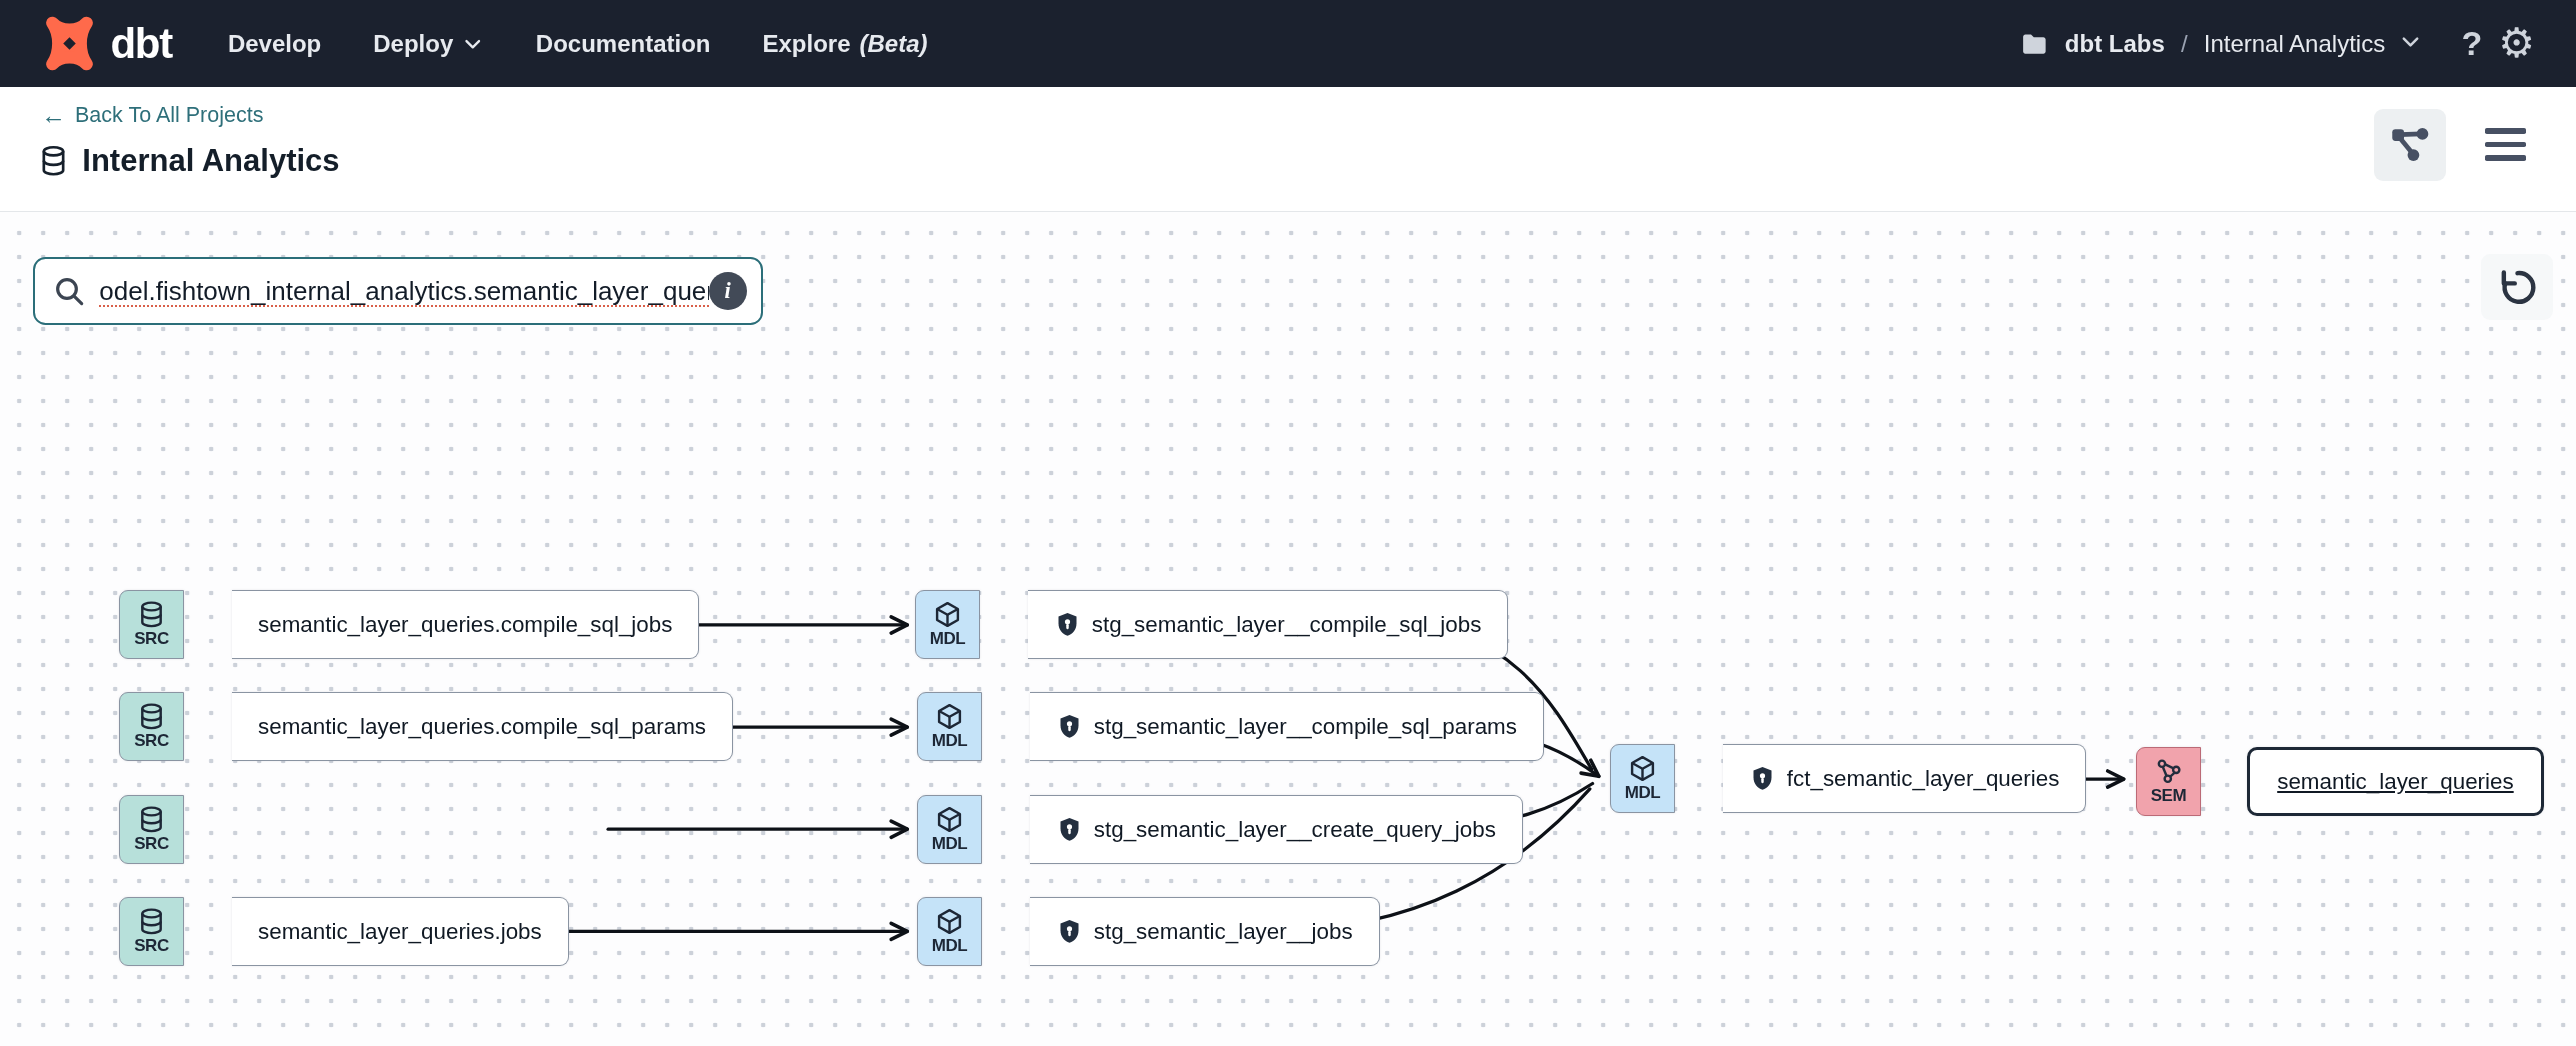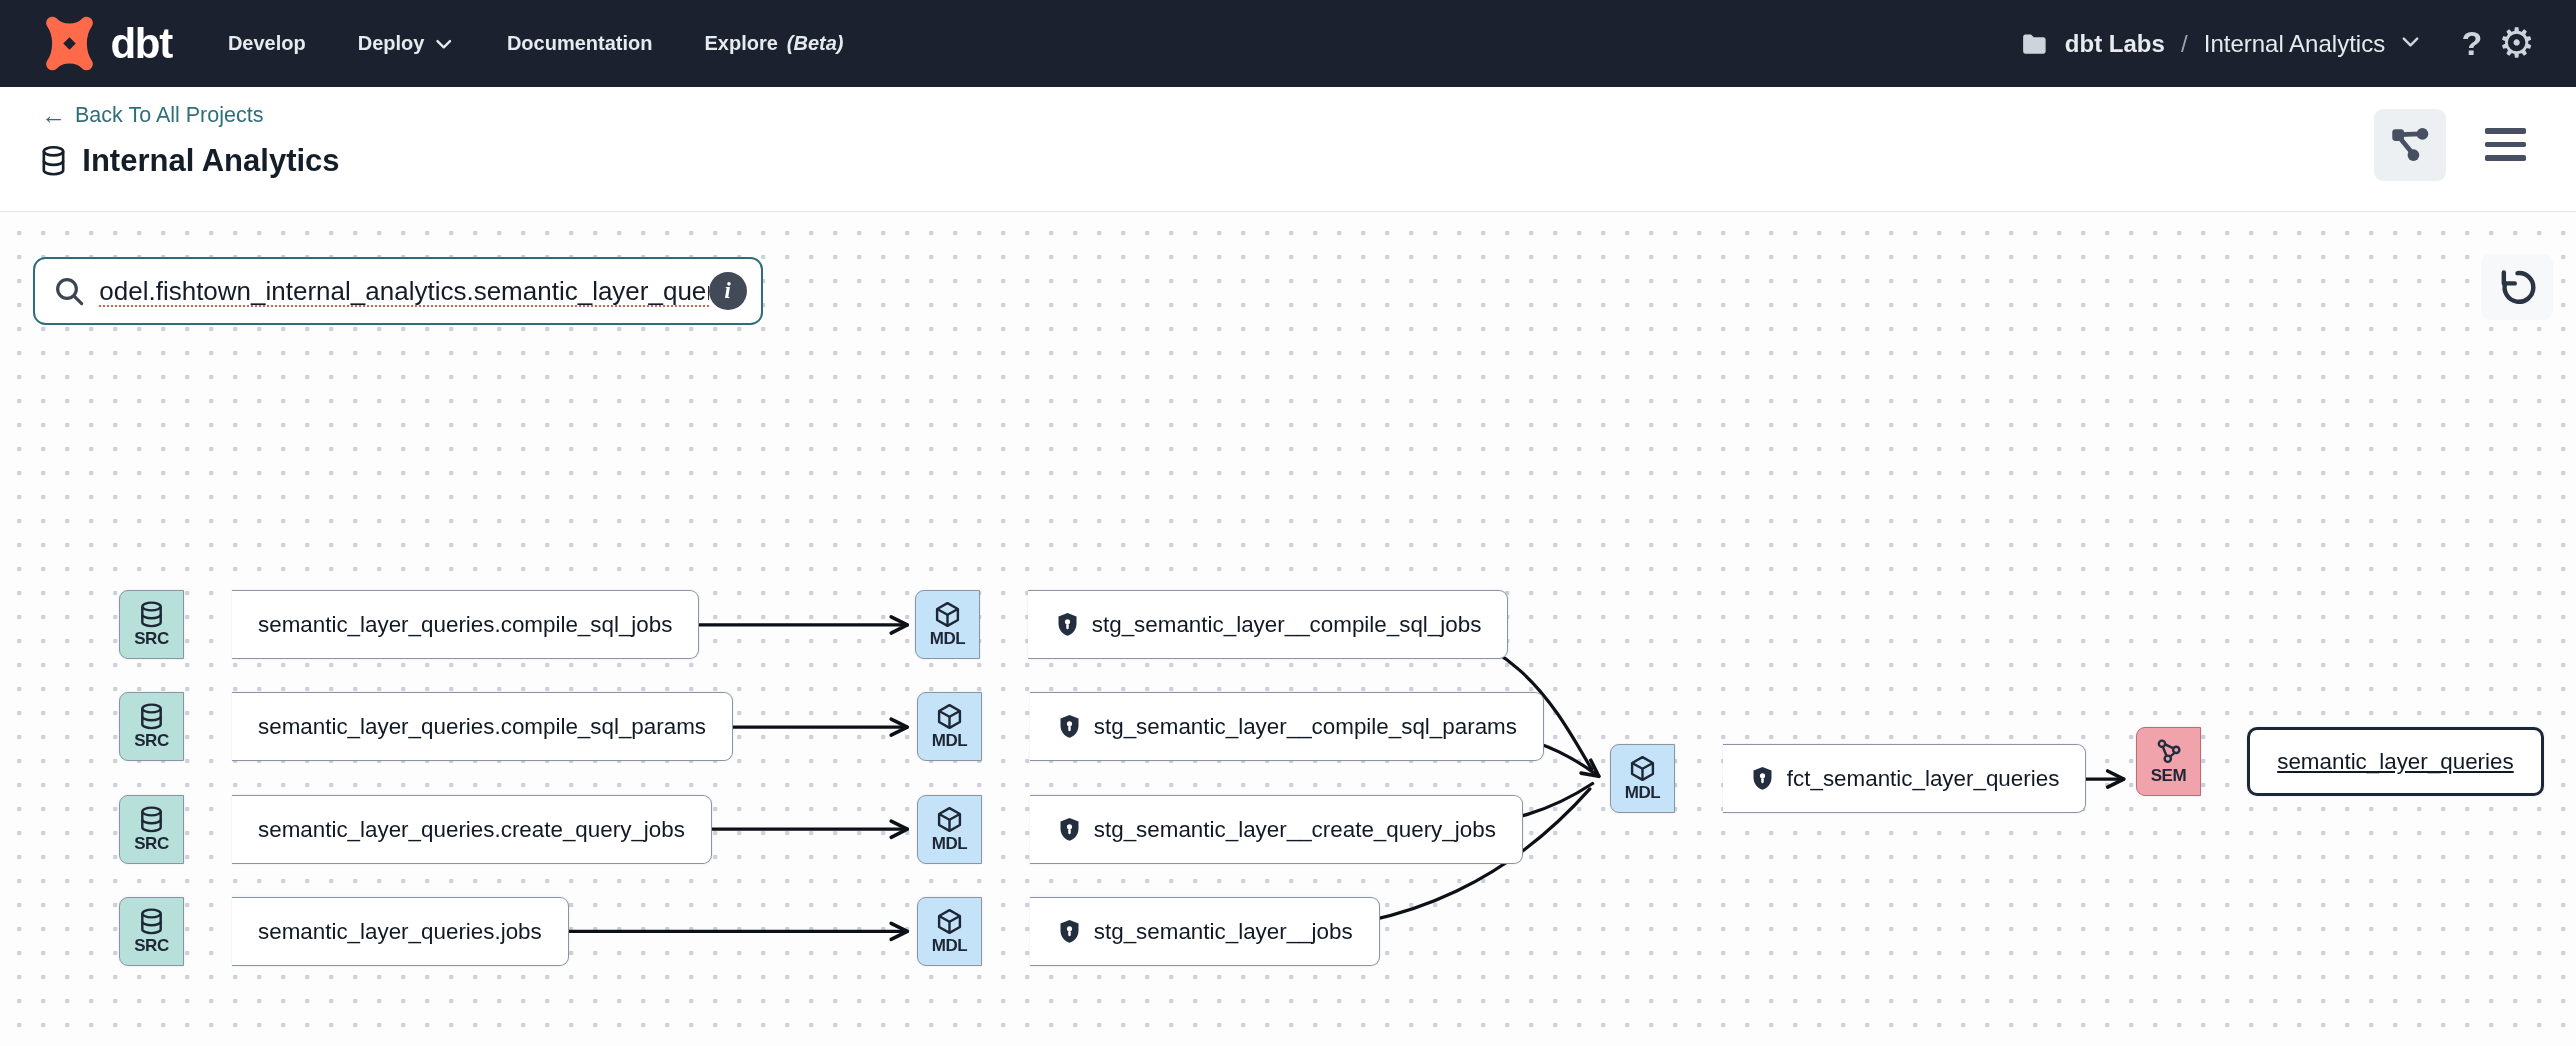--- a/index.html
+++ b/index.html
@@ -5,21 +5,21 @@
   * { margin:0; padding:0; box-sizing:border-box; }
   html,body { background:#fff; }
   body { font-family:"Liberation Sans", sans-serif; width:2576px; }
   .app { width:2576px; height:1047px; position:relative; overflow:hidden; background:#ef4444; }
 
   
   .navbar { height:87px; background:#1b212e; display:flex; align-items:center; padding:0 41px; }
   .brand { display:flex; align-items:center; gap:12.5px; cursor:pointer; }
   .brand-word { color:#fff; font-size:42px; font-weight:800; letter-spacing:-1.3px; }
   .nav-links { display:flex; align-items:center; gap:52px; margin-left:56px; }
-  .nav-link { color:#e7eaef; font-size:20px; font-weight:700; display:flex; align-items:center; gap:9px; cursor:pointer; }
+  .nav-link { color:#e7eaef; font-size:24px; font-weight:700; display:flex; align-items:center; gap:9px; cursor:pointer; }
   .nav-link .beta { font-style:italic; font-weight:700; }
   .nav-right { margin-left:auto; display:flex; align-items:center; gap:16px; }
   .crumb { display:flex; align-items:flex-start; gap:14.3px; color:#e7eaef; font-size:24px; cursor:pointer; }
   .crumb .org { font-weight:700; }
   .crumb .sep { color:#9aa2b1; font-weight:400; padding:0 1.8px; }
   .crumb .proj { font-weight:500; }
   .icon-btn { color:#cfd4dc; display:flex; align-items:center; justify-content:center; cursor:pointer; }
   .help-glyph { font-size:34px; font-weight:700; margin-left:23px; }
   .gear-glyph { font-size:41px; line-height:1; }
 
@@ -222,23 +222,20 @@
 
     <div class="node src" style="left:119px; top:583px;">
       <div class="badge">
         <svg width="29" height="29" viewBox="0 0 24 24">
             <ellipse cx="12" cy="5.4" rx="7.6" ry="3.2" fill="none" stroke="#1d2736" stroke-width="2"></ellipse>
             <path d="M4.4 5.4 v13 c0 1.8 3.4 3.2 7.6 3.2 s7.6-1.4 7.6-3.2 v-13" fill="none" stroke="#1d2736" stroke-width="2"></path>
             <path d="M4.4 11.9 c0 1.8 3.4 3.2 7.6 3.2 s7.6-1.4 7.6-3.2" fill="none" stroke="#1d2736" stroke-width="2"></path>
           </svg>
         <span class="badge-label">SRC</span>
       </div>
-      <div class="body">
-          <span>semantic_layer_queries.create_query_jobs</span>
-        </div>
     </div>
 
     <div class="node src" style="left:119px; top:685px;">
       <div class="badge">
         <svg width="29" height="29" viewBox="0 0 24 24">
             <ellipse cx="12" cy="5.4" rx="7.6" ry="3.2" fill="none" stroke="#1d2736" stroke-width="2"></ellipse>
             <path d="M4.4 5.4 v13 c0 1.8 3.4 3.2 7.6 3.2 s7.6-1.4 7.6-3.2 v-13" fill="none" stroke="#1d2736" stroke-width="2"></path>
             <path d="M4.4 11.9 c0 1.8 3.4 3.2 7.6 3.2 s7.6-1.4 7.6-3.2" fill="none" stroke="#1d2736" stroke-width="2"></path>
           </svg>
         <span class="badge-label">SRC</span>
@@ -336,21 +333,21 @@
       <div class="body">
         <svg width="27" height="27" viewBox="0 0 24 24">
             <path d="M12 1.8 L20 4.8 V11 c0 5.4-3.3 9.3-8 10.9 C7.3 20.3 4 16.4 4 11 V4.8 Z" fill="#232f3f"></path>
             <circle cx="12" cy="9.6" r="2.3" fill="#fff"></circle>
             <rect x="10.9" y="11.6" width="2.2" height="4.6" rx="1" fill="#fff"></rect>
           </svg>
         <span>fct_semantic_layer_queries</span>
       </div>
     </div>
 
-    <div class="node sem" style="left:2136px; top:515px;">
+    <div class="node sem" style="left:2136px; top:535px;">
       <div class="badge">
         <svg width="29" height="29" viewBox="0 0 24 24" fill="none" stroke="#232d3d" stroke-width="2">
             <line x1="8" y1="5.5" x2="17.5" y2="10"></line>
             <line x1="7" y1="7.5" x2="10.5" y2="16"></line>
             <line x1="12.5" y1="17" x2="17.8" y2="12.3"></line>
             <circle cx="6.6" cy="5.6" r="2.6" fill="#f1a3ac"></circle>
             <circle cx="18.4" cy="10.6" r="2.6" fill="#f1a3ac"></circle>
             <circle cx="11.4" cy="18" r="2.6" fill="#f1a3ac"></circle>
           </svg>
         <span class="badge-label">SEM</span>

